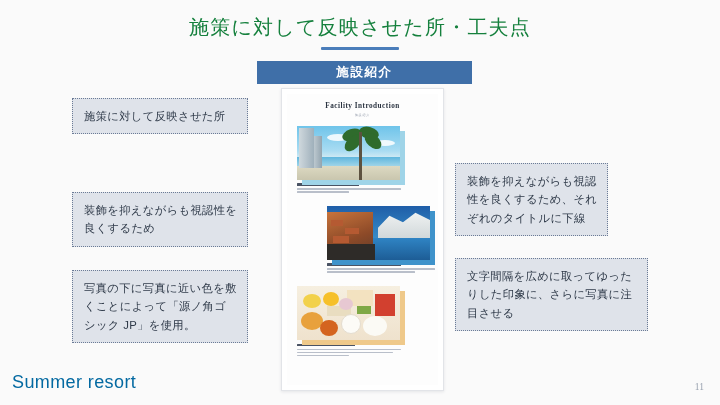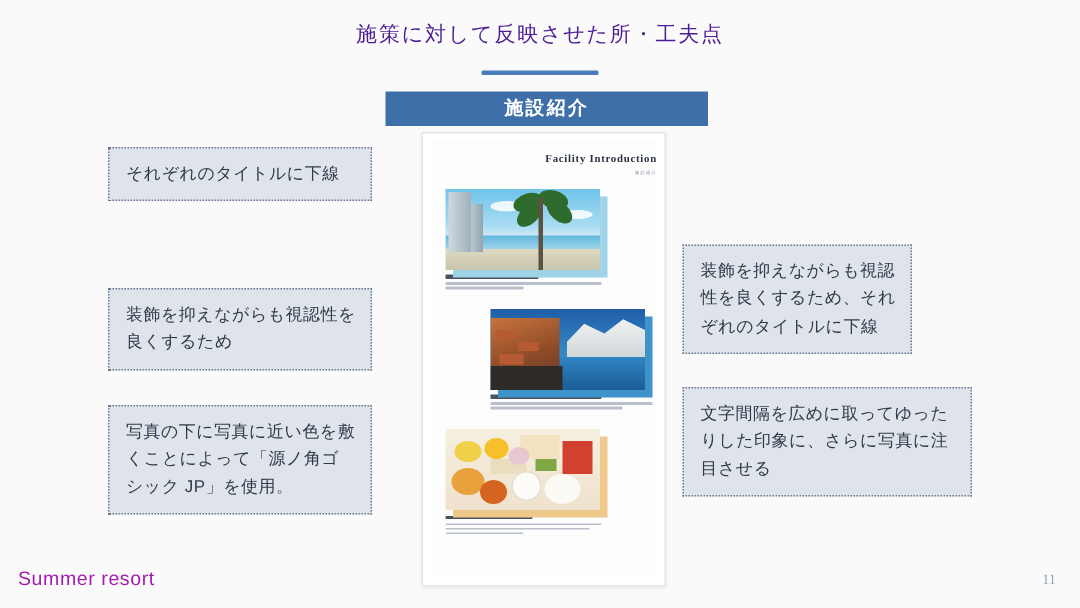--- a/index.html
+++ b/index.html
@@ -17,23 +17,23 @@
     position: relative;
   }
 
   
   .slide-title {
     position: absolute;
     top: 14px;
     left: 0;
     width: 720px;
     text-align: center;
-    font-size: 14px;
+    font-size: 20px;
     letter-spacing: 1.2px;
-    color: #4c1d95;
+    color: #15803d;
     font-weight: 400;
   }
   .title-underline {
     position: absolute;
     top: 47px;
     left: 50%;
     transform: translateX(-50%);
     width: 78px;
     height: 2.5px;
     background: #4a7dba;
@@ -89,21 +89,21 @@
     box-shadow: 0 1px 3px rgba(40,50,70,0.10);
     overflow: hidden;
   }
   .pv-inner {
     position: absolute;
     inset: 5px;
     background: #fdfdfd;
   }
 
   .pv-header {
-    text-align: right;
+    text-align: center;
     padding-top: 8px;
   }
   .pv-title {
     font-family: "Liberation Serif", "DejaVu Serif", serif;
     font-size: 7.2px;
     font-weight: 700;
     letter-spacing: 0.5px;
     color: #2a3340;
   }
   .pv-subtitle {
@@ -232,22 +232,22 @@
   .cap-line.l2 { width: 96px; }
   .cap-line.l3 { width: 52px; }
   .cap-line.l4 { width: 108px; }
   .cap-line.l5 { width: 88px; }
 
   
   .footer-label {
     position: absolute;
     left: 12px;
     bottom: 12px;
-    font-size: 13px;
-    color: #a21caf;
+    font-size: 18px;
+    color: #0369a1;
     letter-spacing: 0.4px;
   }
   .page-number {
     position: absolute;
     right: 16px;
     bottom: 13px;
     font-size: 9.5px;
     color: #97a0ae;
     font-family: Liberation Serif, serif;
   }
@@ -255,21 +255,21 @@
 </head>
 <body>
 
 <div class="slide-title">施策に対して反映させた所・工夫点</div>
 <div class="title-underline"></div>
 
 <div class="blue-band">
   <span class="blue-band-label">施設紹介</span>
 </div>
 
-<div class="callout cl1">それぞれのタイトルに下線</div>
+<div class="callout cl1">施策に対して反映させた所</div>
 <div class="callout cl2">装飾を抑えながらも視認性を良くするため</div>
 <div class="callout cl3">写真の下に写真に近い色を敷くことによって「源ノ角ゴシック JP」を使用。</div>
 
 <div class="callout cr1">装飾を抑えながらも視認性を良くするため、それぞれのタイトルに下線</div>
 <div class="callout cr2">文字間隔を広めに取ってゆったりした印象に、さらに写真に注目させる</div>
 
 <div class="preview">
   <div class="pv-inner">
 
     <div class="pv-header">

